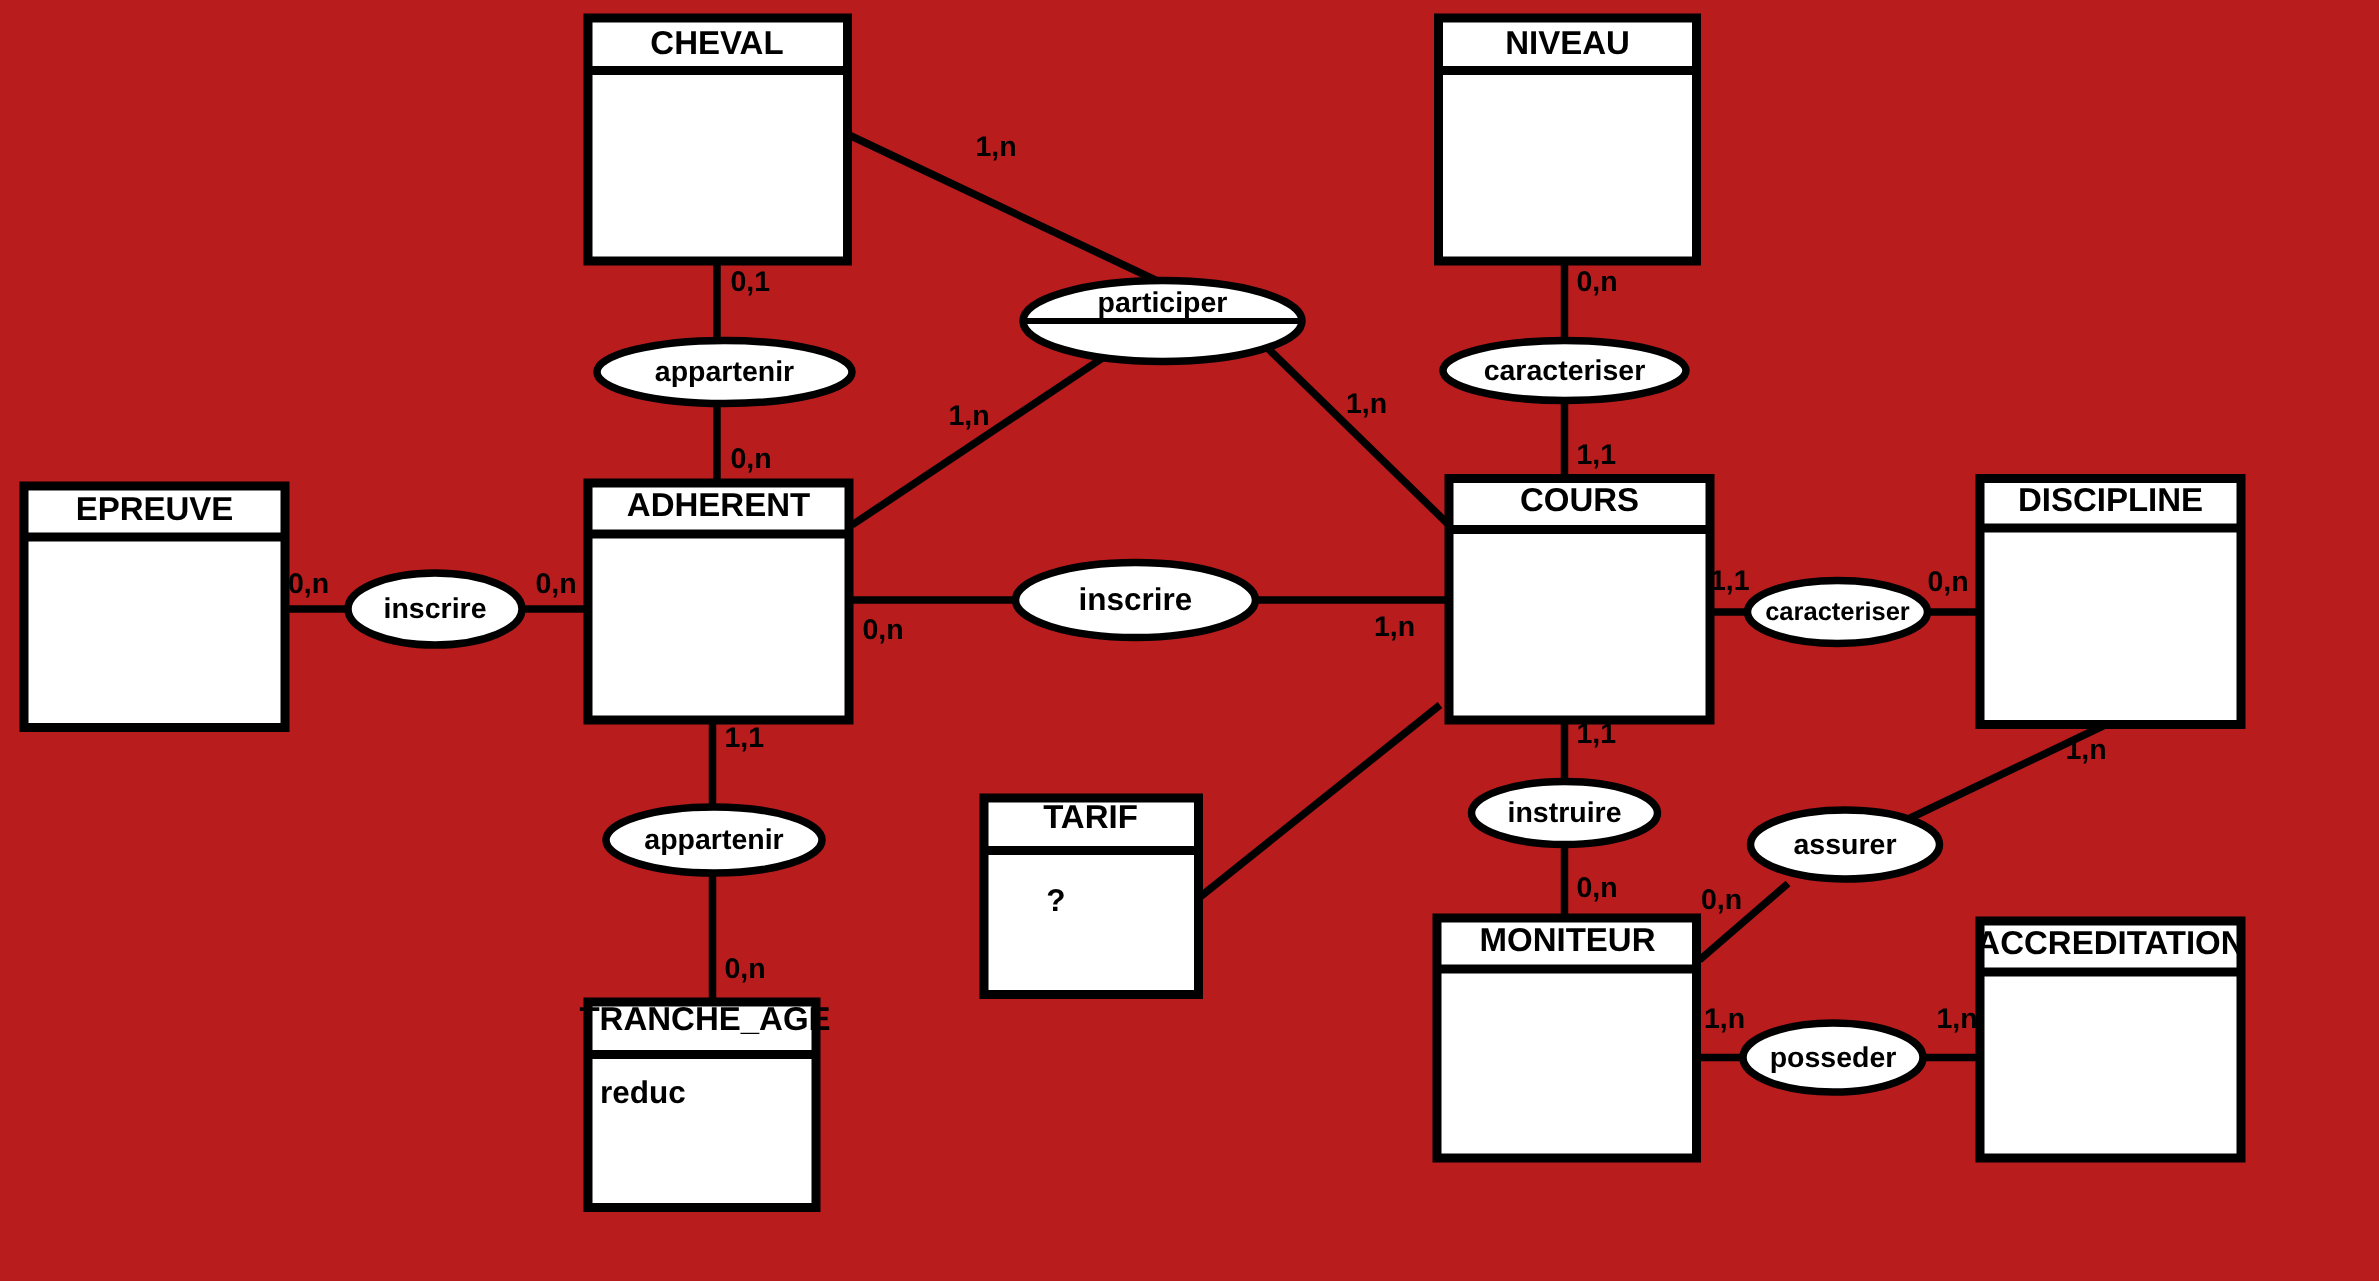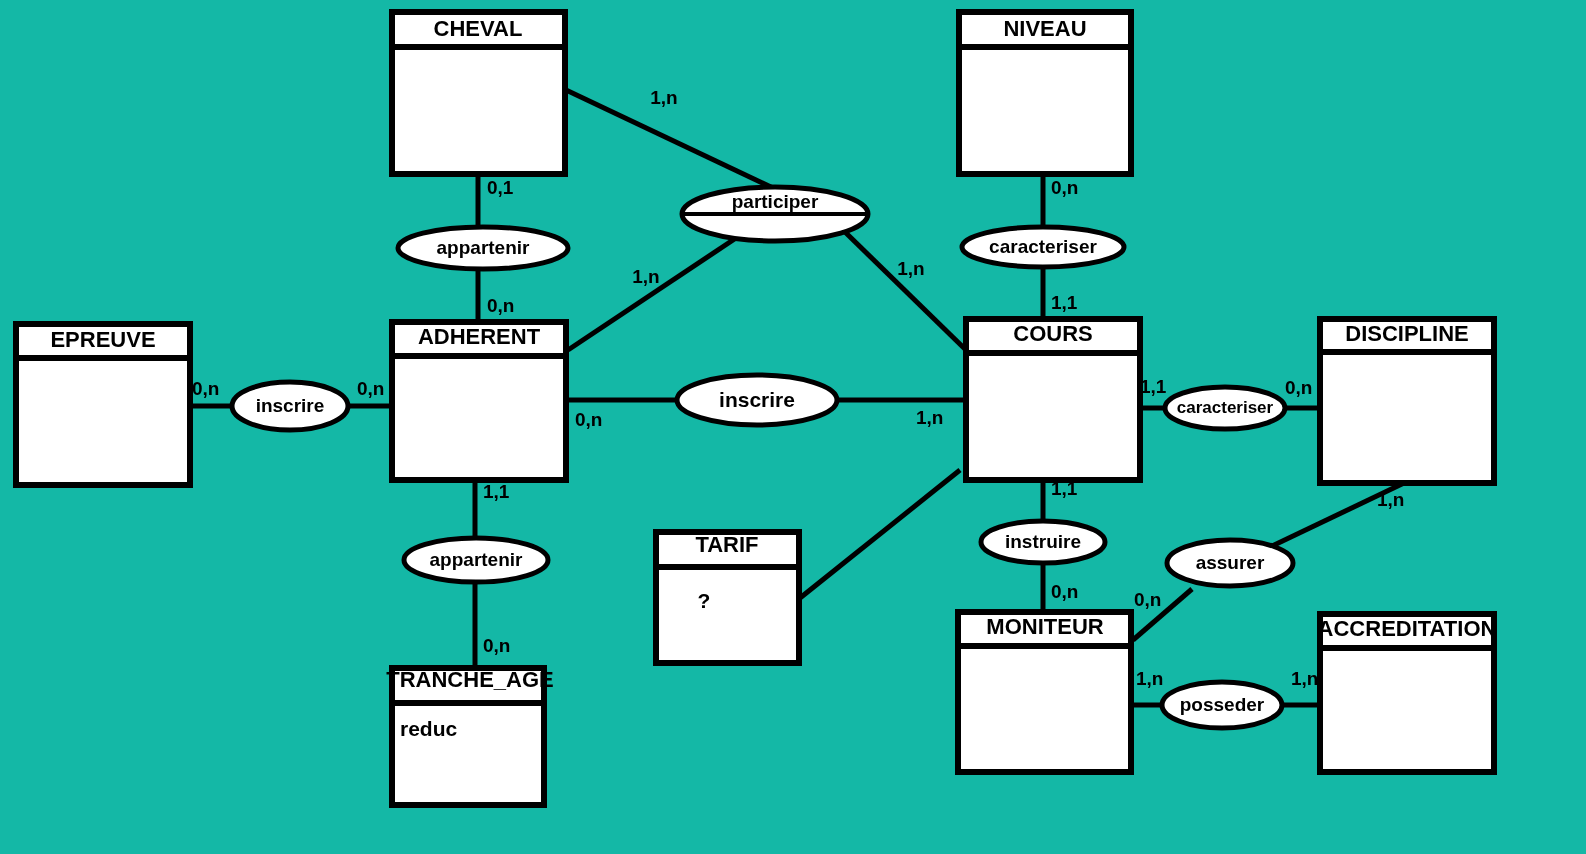--- a/index.html
+++ b/index.html
@@ -1,17 +1,17 @@
 <!DOCTYPE html>
 <html><head>
 <meta charset="utf-8">
 <style>
   html,body{margin:0;padding:0;background:#ffffff;}
   body{width:1586px;height:854px;overflow:hidden;font-family:"Liberation Sans",sans-serif;}
-  #diagram-root{position:relative;width:1586px;height:854px;background:#14b8a6;}
+  #diagram-root{position:relative;width:1586px;height:854px;background:#b91c1c;}
   svg{display:block;}
   .ent-rect{fill:#ffffff;stroke:#000000;stroke-width:6;}
   .ent-sep{stroke:#000000;stroke-width:6;}
   .ent-title{font-family:"Liberation Sans",sans-serif;font-size:22px;font-weight:700;fill:#000;text-anchor:middle;dominant-baseline:middle;}
   .ent-attr{font-family:"Liberation Sans",sans-serif;font-size:21px;font-weight:700;fill:#000;text-anchor:start;dominant-baseline:middle;}
   .ent-attr-c{font-family:"Liberation Sans",sans-serif;font-size:21px;font-weight:700;fill:#000;text-anchor:middle;dominant-baseline:middle;}
   .rel-ellipse{fill:#ffffff;stroke:#000000;stroke-width:5;}
   .rel-div{stroke:#000000;stroke-width:4;}
   .rel-label{font-family:"Liberation Sans",sans-serif;font-size:19px;font-weight:600;fill:#000;text-anchor:middle;dominant-baseline:middle;}
   .edge{stroke:#000000;stroke-width:5;fill:none;}

